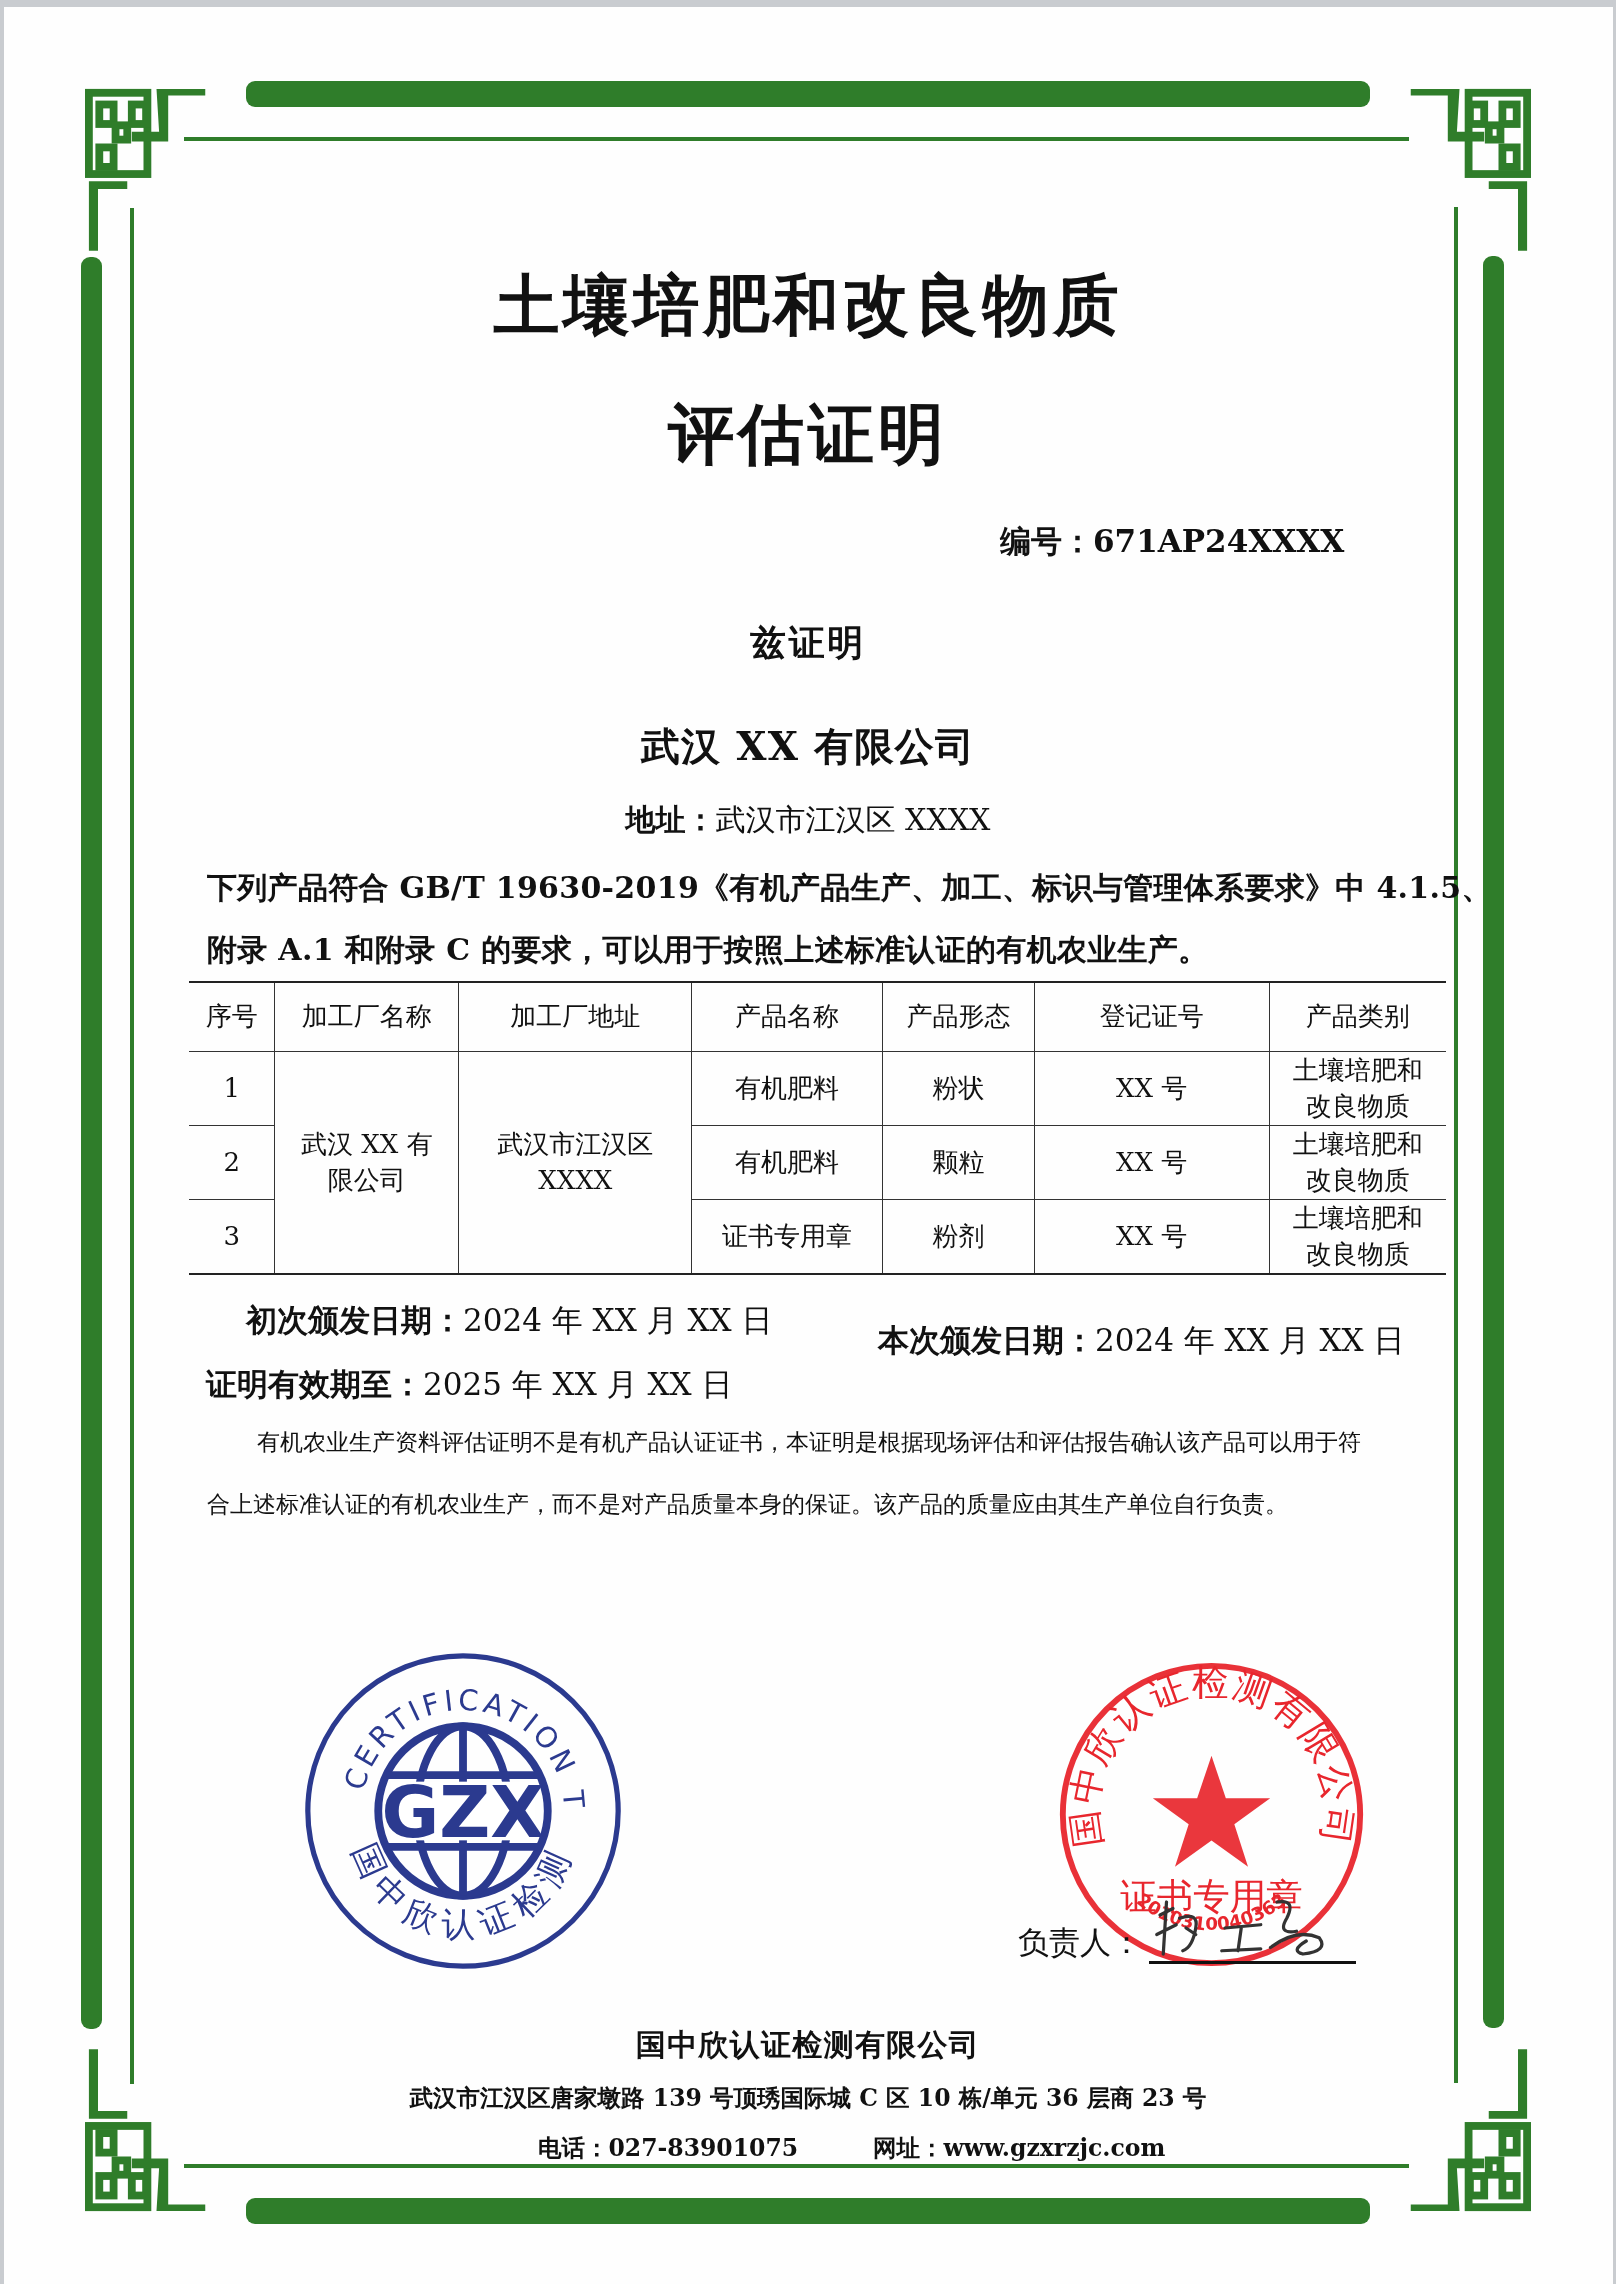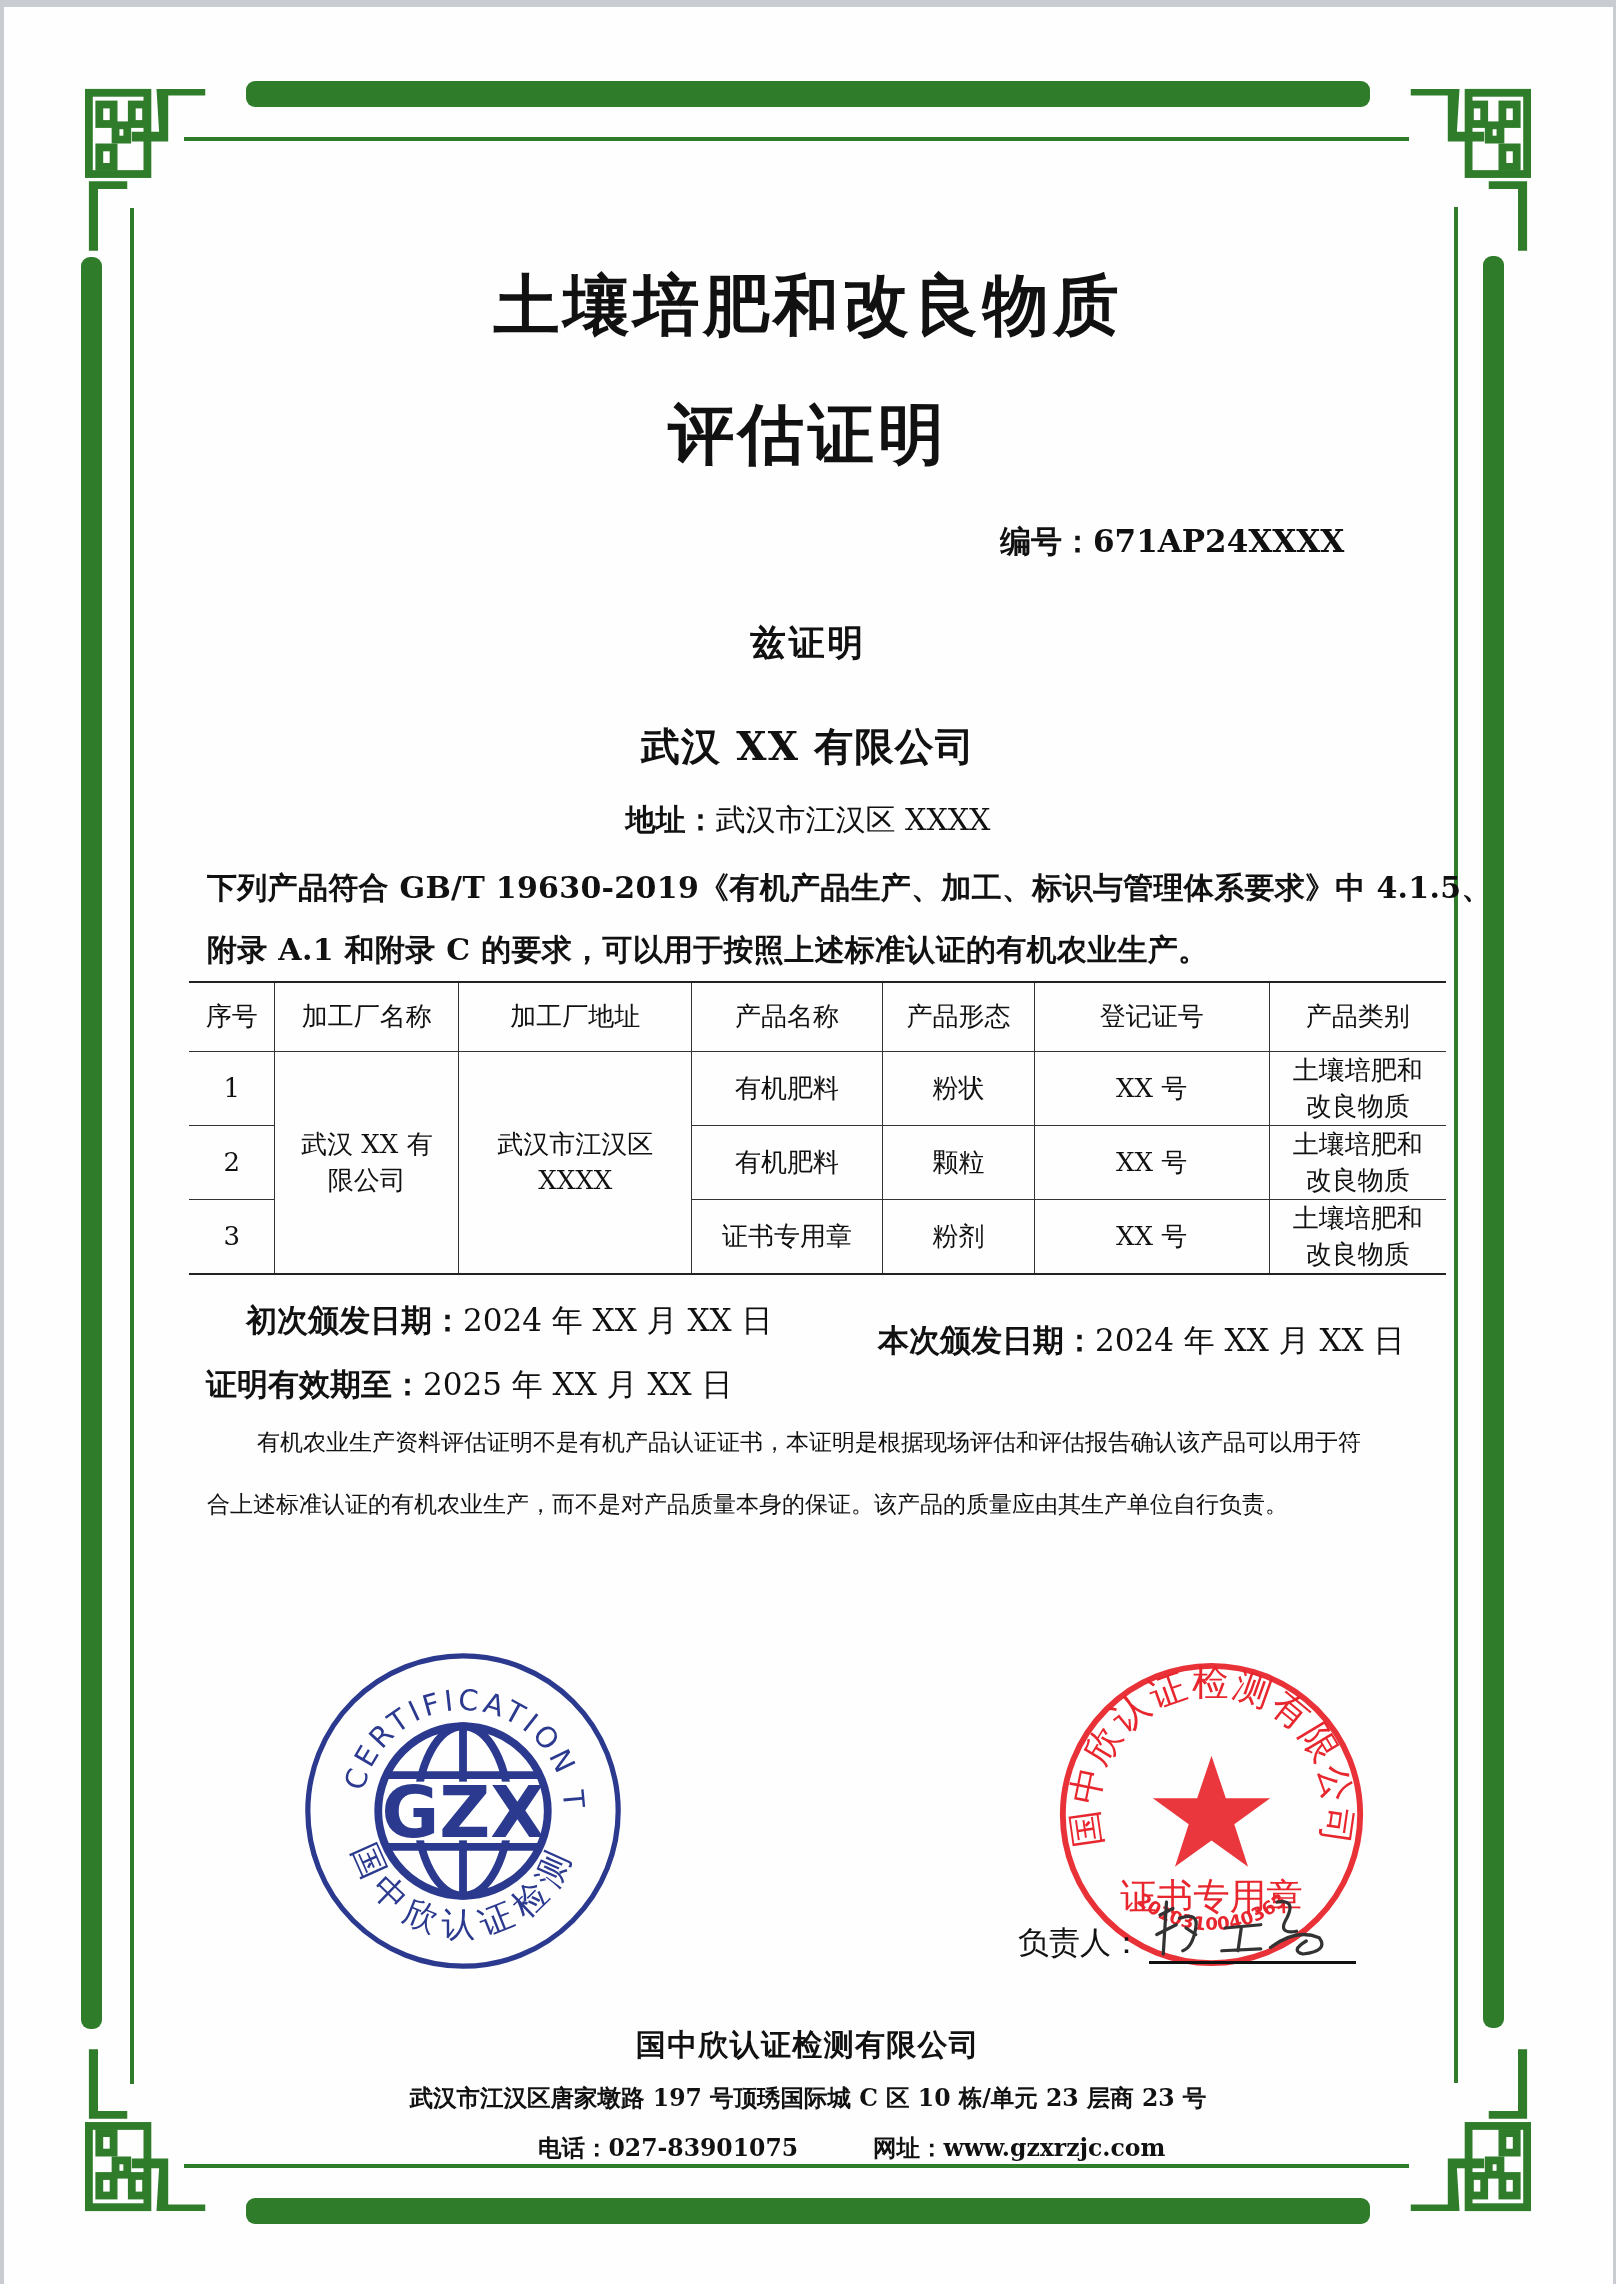--- a/index.html
+++ b/index.html
@@ -235,20 +235,20 @@
 <svg class="abs" style="left:1147px; top:1889px;" width="195" height="78" viewBox="0 0 300 120">
   <g fill="none" stroke="#333" stroke-width="5" stroke-linecap="round">
     <path d="M20 40 L40 30 M30 20 L25 100 M15 70 L45 55 M50 45 Q80 35 75 60 Q70 90 55 95 M60 60 L75 70"></path>
     <path d="M120 60 L175 55 M145 60 L140 95 M115 95 L175 92"></path>
     <path d="M200 20 Q230 15 215 45 Q200 70 230 65 M190 90 Q230 60 265 75 Q280 95 240 100 Q220 95 245 80"></path>
   </g>
 </svg>
 <div class="sign-line"></div>
 
 <div class="center footer-co" style="top:2025px;">国中欣认证检测有限公司</div>
-<div class="center footer-addr" style="top:2082px;">武汉市江汉区唐家墩路 197 号顶琇国际城 C 区 10 栋/单元 23 层商 23 号</div>
+<div class="center footer-addr" style="top:2082px;">武汉市江汉区唐家墩路 139 号顶琇国际城 C 区 10 栋/单元 36 层商 23 号</div>
 <div class="footer-contact" style="left:538px; top:2132px;">
   <span>电话：</span><span>027-83901075</span>
 </div>
 <div class="footer-contact" style="left:873px; top:2132px;">
   <span>网址：</span><span>www.gzxrzjc.com</span>
 </div>
 
 
 </body></html>

